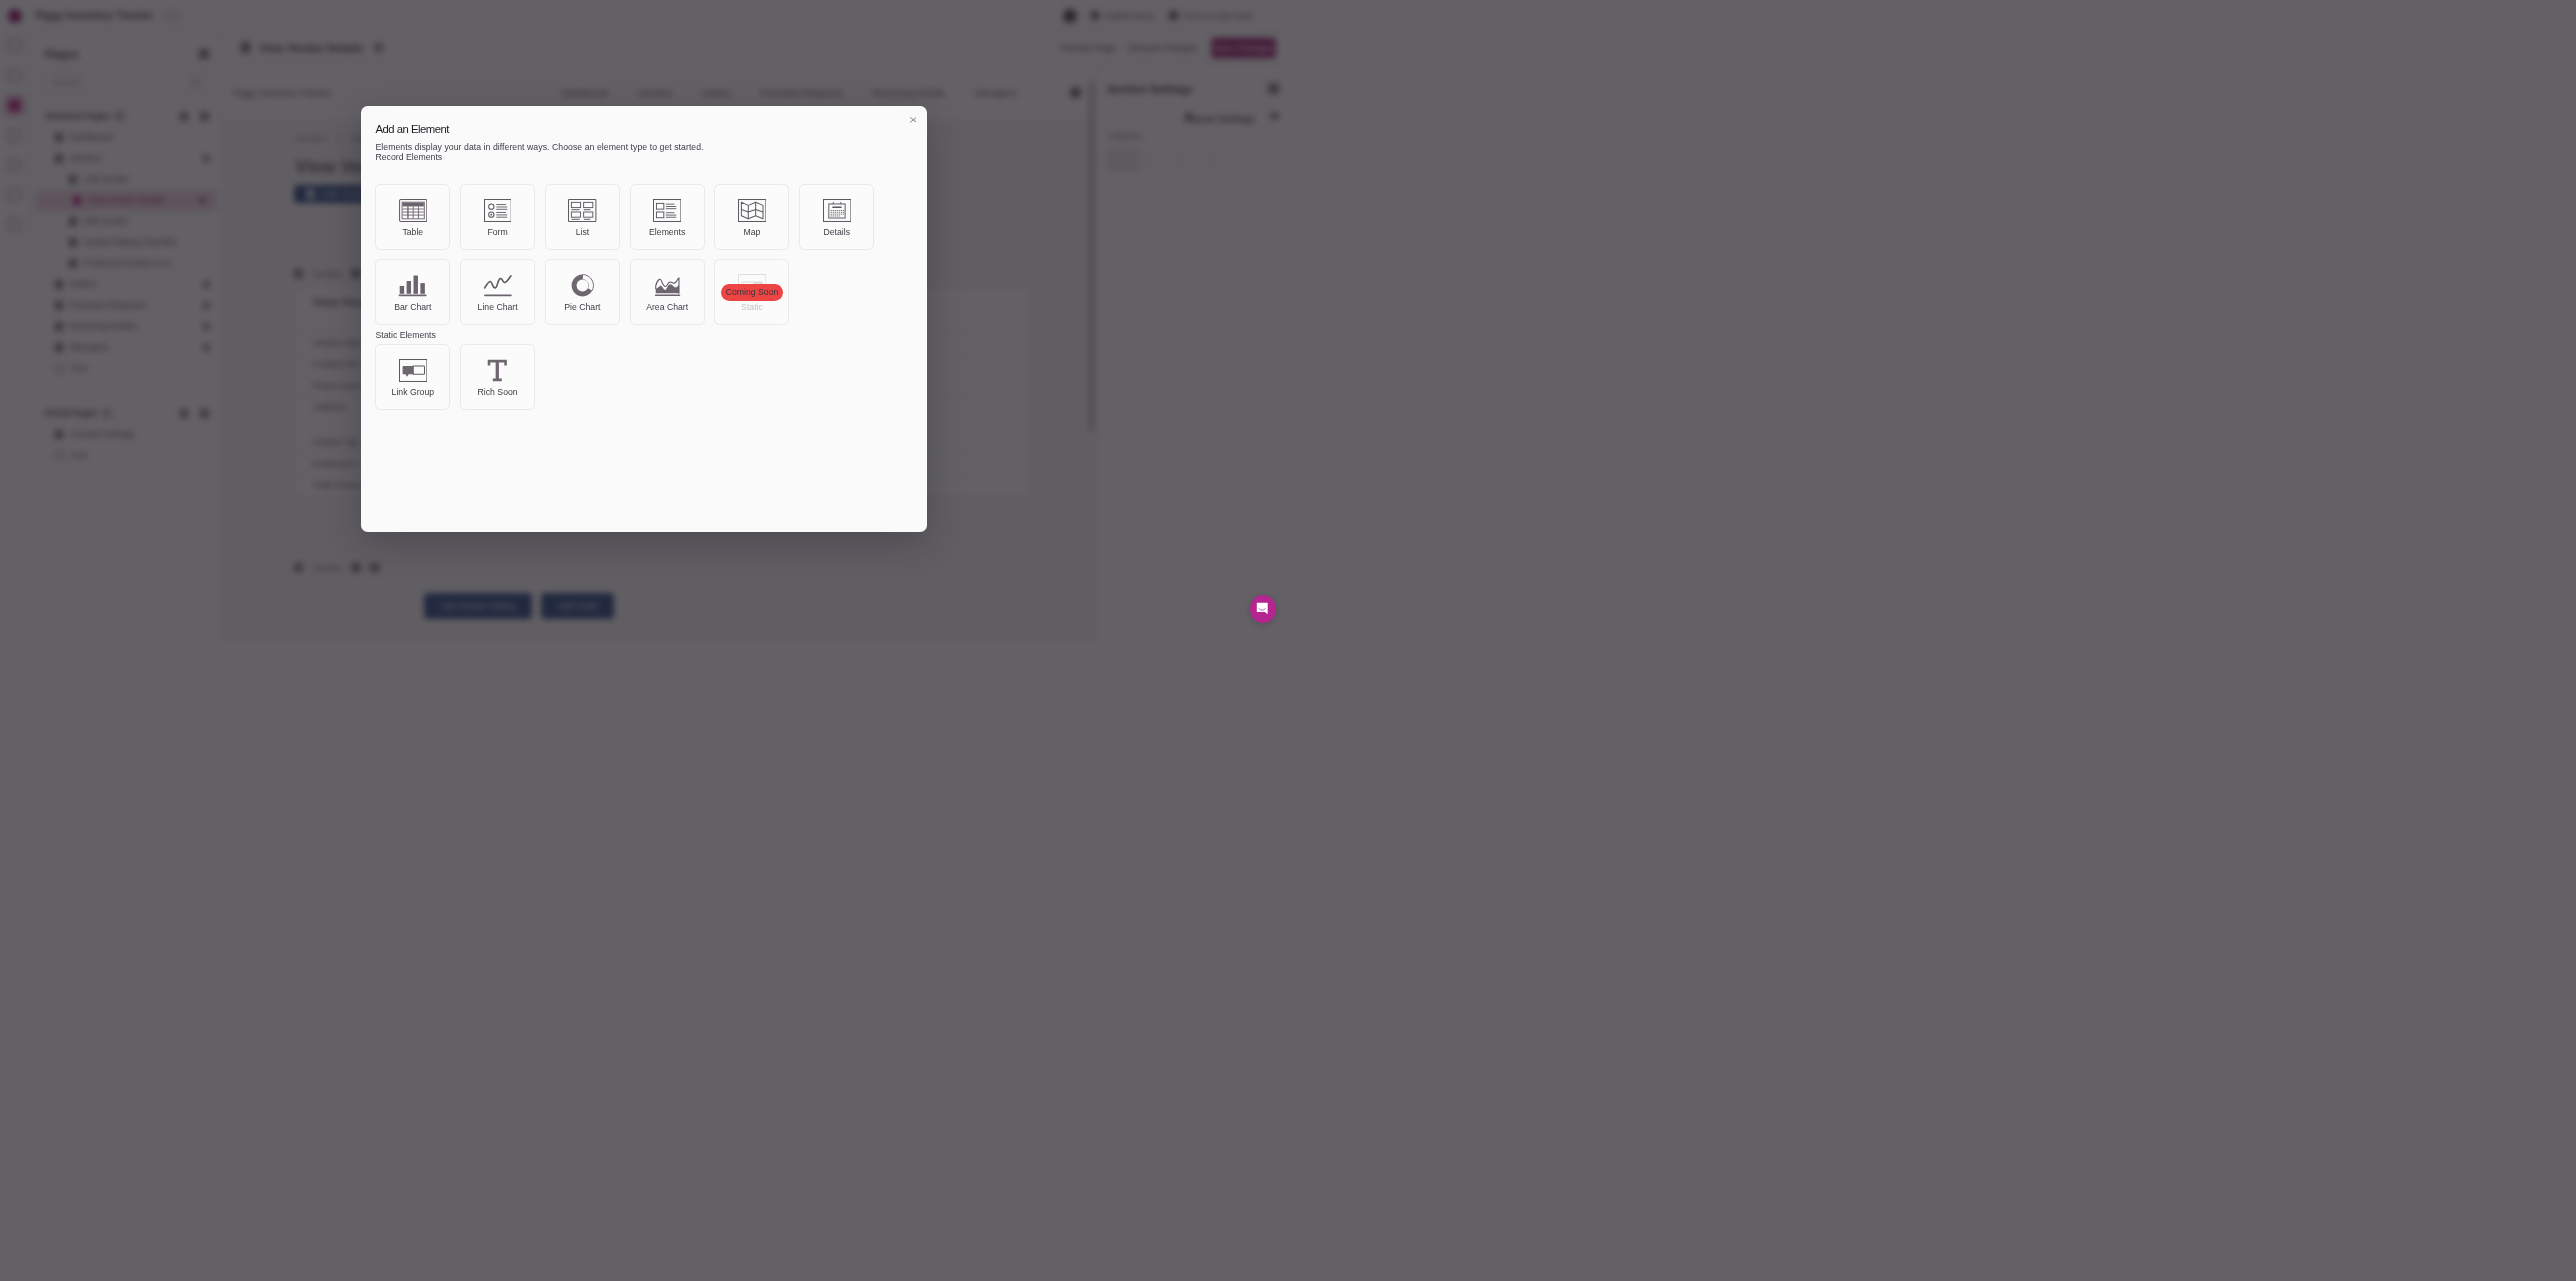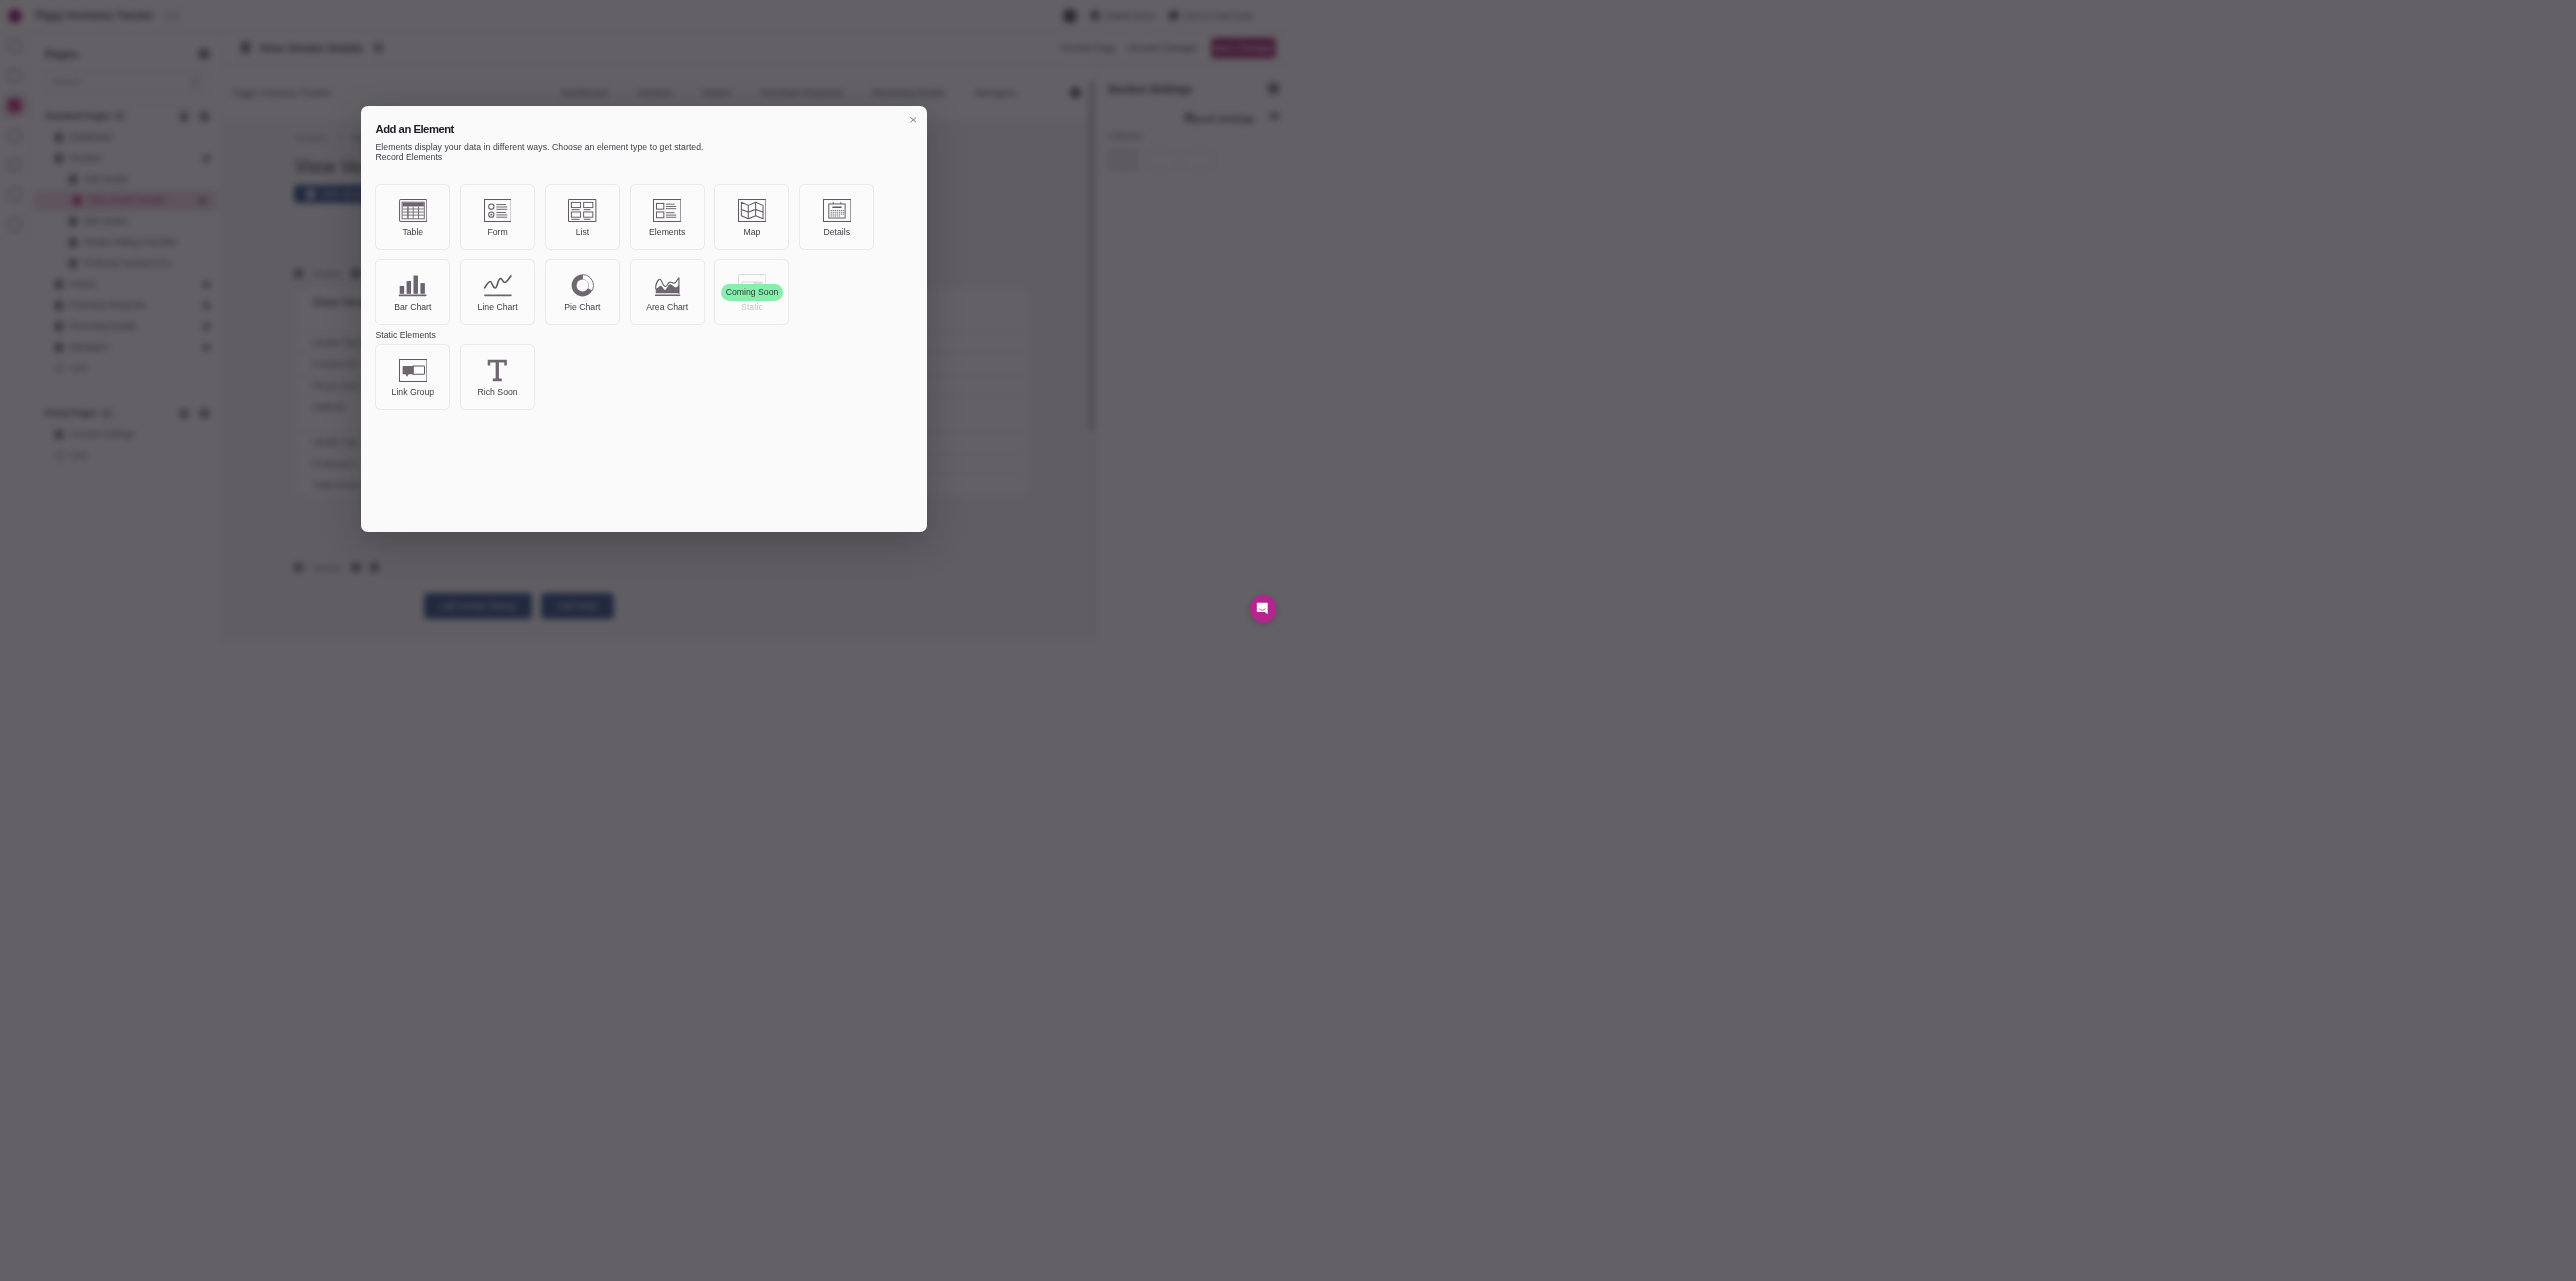--- a/index.html
+++ b/index.html
@@ -85,36 +85,36 @@
 .rp-lbl{padding:12.8px 9.4px 0 10.8px;font-size:8.7px;color:#6d6772}
 .rp-opts{display:flex;gap:8px;padding:8px 9.4px 0 10.8px}
 .rp-opts div{width:30px;height:22px;border:0.7px solid #dedbe1;border-radius:4px;background:#fff}
 .rp-opts div.on{background:#efecf1;border-color:#cfcad4}
 .scrollbar{position:absolute;right:194px;top:81px;width:4.7px;height:350px;background:#c5c0c8;border-radius:2.7px}
 
 
 #modal{position:absolute;left:361px;top:106px;width:566px;height:426px;background:#fafafa;border-radius:6.7px;box-shadow:0 10.8px 34px rgba(24,22,27,.26)}
 .closebtn{position:absolute;right:5.4px;top:5.4px;width:17.5px;height:17.5px;display:flex;align-items:center;justify-content:center;color:#55505a;cursor:pointer}
 .closebtn svg{width:6.7px;height:5.7px}
-.m-title{position:absolute;left:14.5px;top:15.5px;font-size:11.3px;font-weight:700;color:#1b1d24;letter-spacing:-0.5px;line-height:14px}
+.m-title{position:absolute;left:14.5px;top:15.5px;font-size:11.3px;font-weight:400;color:#1b1d24;letter-spacing:-0.5px;line-height:14px}
 .m-sub{position:absolute;left:14.5px;top:36px;font-size:8.7px;color:#3a3d45;line-height:10px;letter-spacing:0.05px}
 .sect-h{position:absolute;left:14.5px;font-size:8.7px;color:#3a3d45;line-height:10px}
 #recs{top:46px}
 #stats{top:224px}
 .grid{position:absolute;left:14.3px;display:flex;gap:9.8px}
 #grid1{top:78px}
 #grid2{top:153px}
 #grid3{top:238px}
 .tile{width:75px;height:66px;border:0.7px solid #e9e9eb;border-radius:5.4px;background:#fbfbfb;display:flex;flex-direction:column;align-items:center;cursor:pointer;position:relative}
 .tile .ic{height:23px;margin-top:14px;display:flex;align-items:center;justify-content:center}
 .tile .ic svg{height:23px;width:auto;display:block}
 .tile .lb{margin-top:5px;font-size:8.7px;color:#3a3d45;line-height:10px}
 .tile.disabled .lb{color:#c7c7ca}
 .tile.disabled svg{opacity:.2}
-.soon{position:absolute;left:50%;top:24px;transform:translateX(-50%);background:#86efac;color:#35383f;font-size:8.7px;border-radius:8.4px;width:62px;height:16.5px;display:flex;align-items:center;justify-content:center;white-space:nowrap;line-height:10px}
+.soon{position:absolute;left:50%;top:24px;transform:translateX(-50%);background:#ef4444;color:#35383f;font-size:8.7px;border-radius:8.4px;width:62px;height:16.5px;display:flex;align-items:center;justify-content:center;white-space:nowrap;line-height:10px}
 
 
 #chat{position:absolute;left:1250px;top:595px;width:25.6px;height:28px;border-radius:50%;background:#b5258f;box-shadow:0 1.3px 6.7px rgba(0,0,0,.18);display:flex;align-items:center;justify-content:center;cursor:pointer}
 #chat svg{width:12.8px;height:13.5px;display:block}
 </style>
 </head>
 <body>
 
 <div id="bgwrap">
 <div id="bgfilter">

